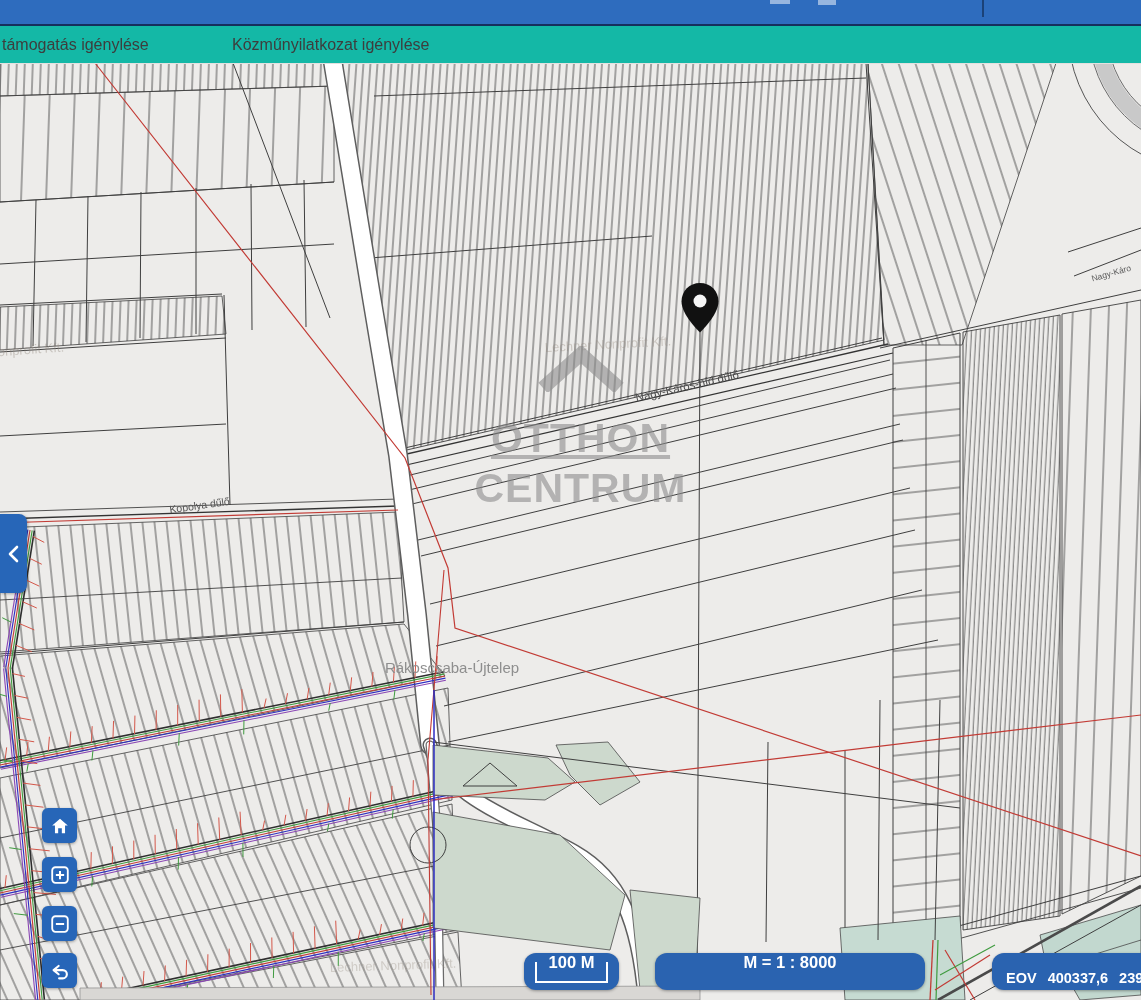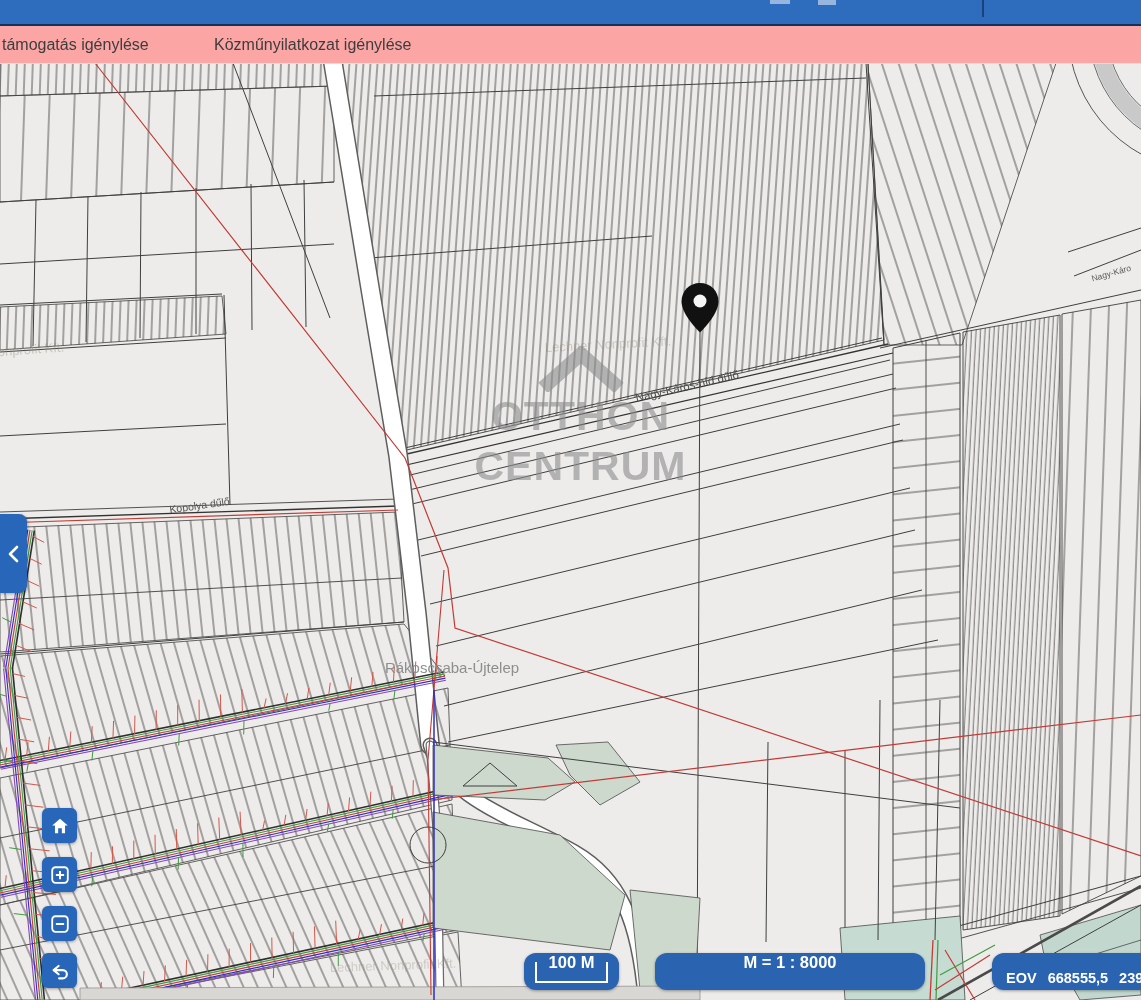--- a/index.html
+++ b/index.html
@@ -5,31 +5,31 @@
   html,body{margin:0;padding:0;}
   body{font-family:"Liberation Sans",sans-serif;}
   #stage{position:relative;width:1141px;height:1000px;overflow:hidden;background:#edecea;}
 
   
   #topbar{position:absolute;left:0;top:0;width:1141px;height:24px;background:#2e6cbe;border-bottom:2px solid #16305c;z-index:30;}
   .bar-mark{position:absolute;background:rgba(255,255,255,.5);}
   #bar-divider{position:absolute;left:982px;top:0;width:2px;height:17px;background:rgba(12,32,62,.55);}
 
   
-  #menubar{position:absolute;left:0;top:26px;width:1141px;height:37px;background:#fca5a5;border-bottom:1px solid #e3e1df;z-index:30;}
+  #menubar{position:absolute;left:0;top:26px;width:1141px;height:37px;background:#14b8a6;border-bottom:1px solid #e3e1df;z-index:30;}
   .menu-item{position:absolute;top:0;height:37px;display:flex;align-items:center;font-size:16px;color:#3d3d3d;cursor:pointer;white-space:nowrap;}
 
   
   #mapwrap{position:absolute;left:0;top:0;width:1141px;height:1000px;z-index:1;}
 
   
   #wm{position:absolute;left:468px;top:346px;width:225px;text-align:center;z-index:4;opacity:.6;pointer-events:none;color:#8d8d8d;}
   #wm .wm-oc{font-size:126px;font-weight:bold;letter-spacing:-4px;line-height:1;margin-top:2px;}
   #wm .wm-line{font-size:41px;font-weight:bold;letter-spacing:1px;line-height:1;}
-  #wm .wm-l1{}
+  #wm .wm-l1{margin-top:22px;text-decoration:underline;}
   #wm .wm-l2{margin-top:9px;}
 
   
   #collapse-tab{position:absolute;left:0;top:514px;width:27px;height:79px;background:#2766b8;border-radius:0 8px 8px 0;box-shadow:1px 1px 3px rgba(0,0,0,.3);display:flex;align-items:center;justify-content:center;cursor:pointer;z-index:20;}
 
   
   .mapbtn{position:absolute;left:42px;width:35px;height:35px;background:#2766b8;border:none;border-radius:6px;display:flex;align-items:center;justify-content:center;cursor:pointer;box-shadow:0 1px 3px rgba(0,0,0,.35);z-index:20;padding:0;}
   #btn-home{top:808px;}
   #btn-zoomin{top:857px;}
   #btn-zoomout{top:906px;}
@@ -381,21 +381,21 @@
   <div id="topbar">
     <div class="bar-mark" style="left:770px;top:0;width:20px;height:4px;"></div>
     <div class="bar-mark" style="left:818px;top:0;width:18px;height:5px;"></div>
     <div id="bar-divider"></div>
   </div>
 
   <div id="menubar">
     <div class="menu-item" style="left:2px;">
         <span>támogatás igénylése</span>
       </div>
-    <div class="menu-item" style="left:214px;">
+    <div class="menu-item" style="left:232px;">
         <span>Közműnyilatkozat igénylése</span>
       </div>
   </div>
 
   <div id="collapse-tab">
     <svg width="18" height="20" viewBox="0 0 18 20">
       <polyline points="12,3 5,10 12,17" fill="none" stroke="#ffffff" stroke-width="2.6" stroke-linecap="round" stroke-linejoin="round"></polyline>
     </svg>
   </div>
 
@@ -424,17 +424,17 @@
 
   <div class="status-box" id="scalebar-box">
     <div class="bracket"></div>
     <span class="scale-text">100 M</span>
   </div>
   <div class="status-box" id="ratio-box">
     <span>M = 1 : 8000</span>
   </div>
   <div class="status-box" id="eov-box">
     <span>EOV</span>
-    <span>668555,5</span>
+    <span>400337,6</span>
     <span>239936,7</span>
   </div>
 
 </div>
 
 </body></html>

